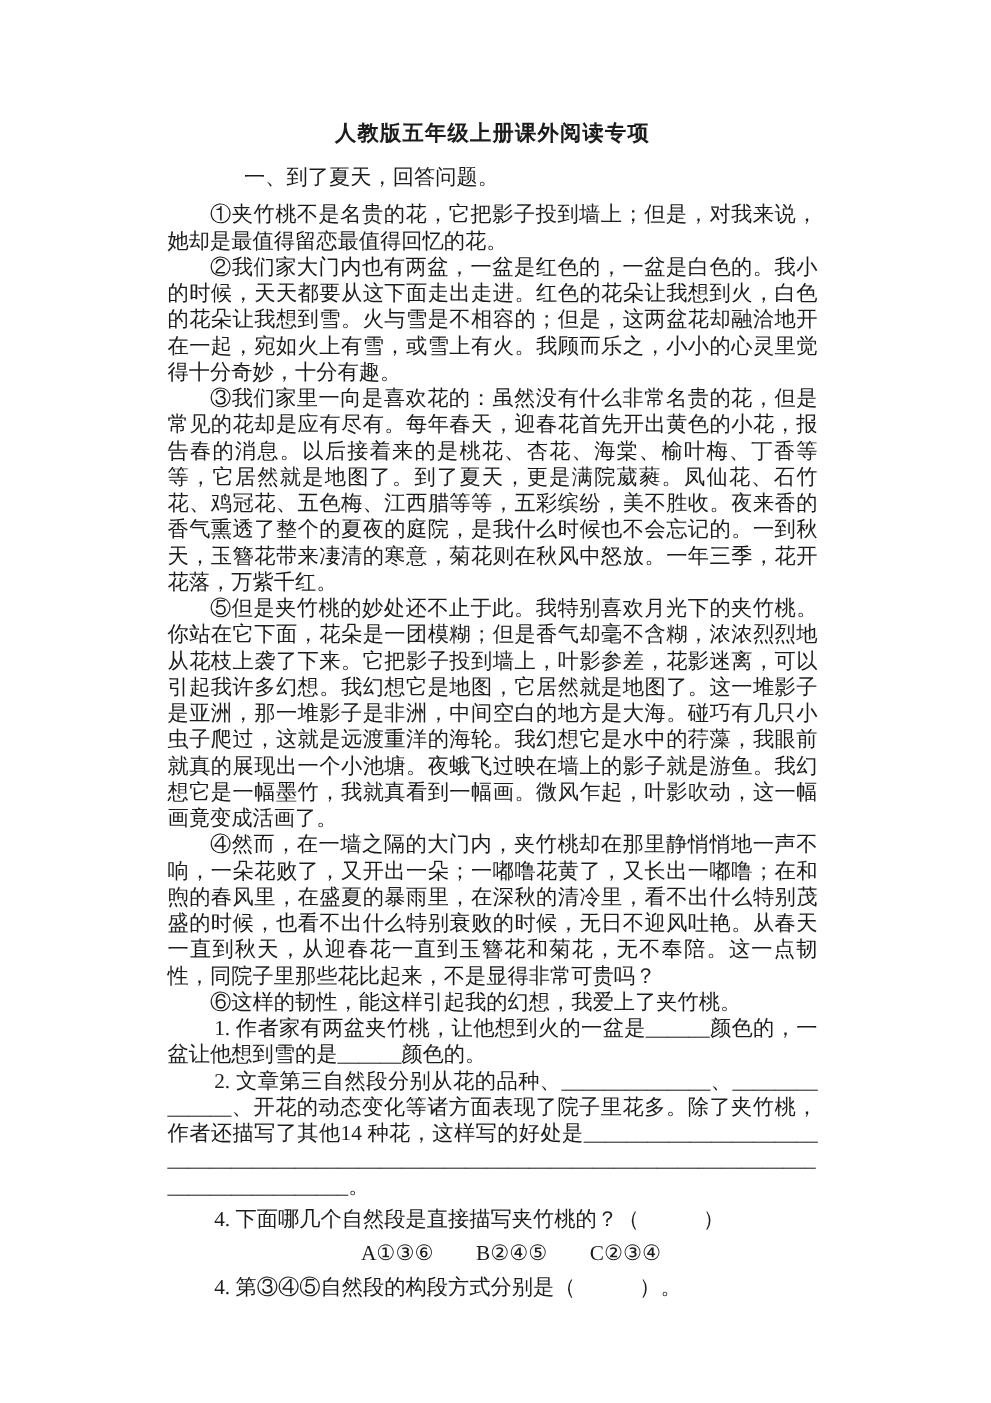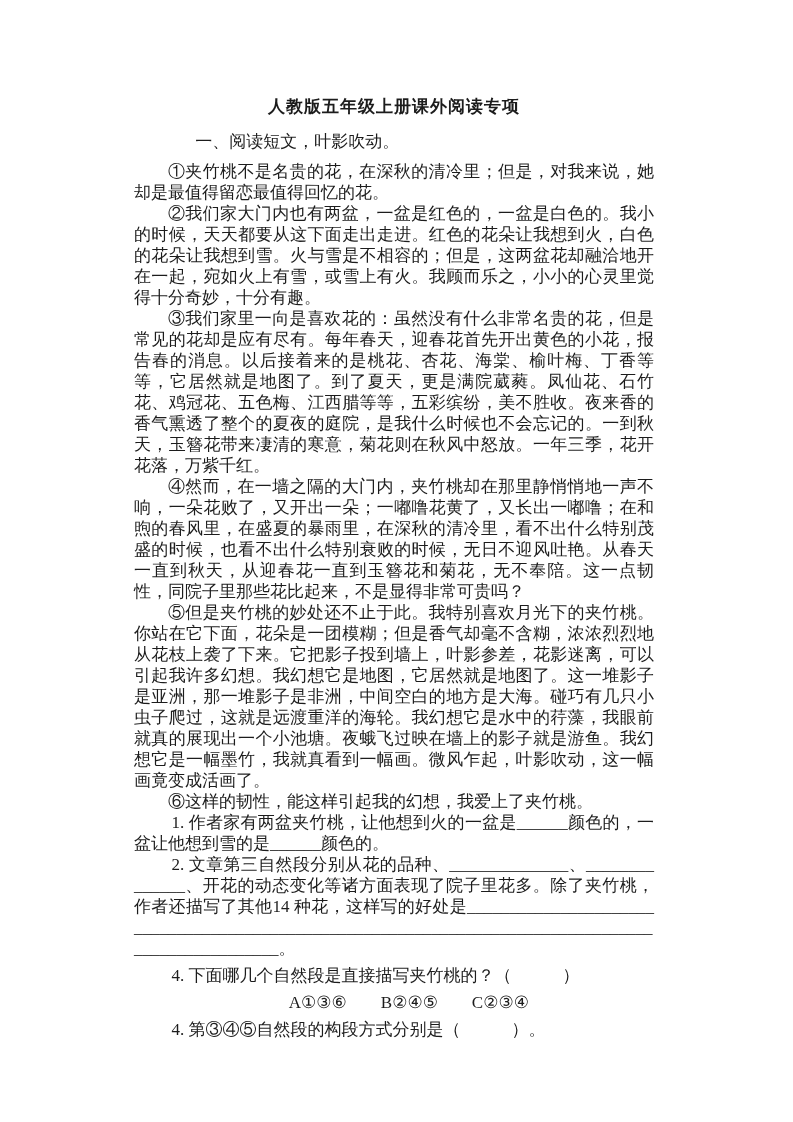--- a/index.html
+++ b/index.html
@@ -58,28 +58,28 @@
   }
 </style>
 </head>
 <body>
 
 <div class="page">
 
   <div class="doc-title">人教版五年级上册课外阅读专项</div>
 
 
-  <div class="section-heading">一、阅读短文，叶影吹动。</div>
+  <div class="section-heading">一、到了夏天，回答问题。</div>
 
 
-  <div class="para">①夹竹桃不是名贵的花，在深秋的清冷里；但是，对我来说，她却是最值得留恋最值得回忆的花。</div>
+  <div class="para">①夹竹桃不是名贵的花，它把影子投到墙上；但是，对我来说，她却是最值得留恋最值得回忆的花。</div>
   <div class="para">②我们家大门内也有两盆，一盆是红色的，一盆是白色的。我小的时候，天天都要从这下面走出走进。红色的花朵让我想到火，白色的花朵让我想到雪。火与雪是不相容的；但是，这两盆花却融洽地开在一起，宛如火上有雪，或雪上有火。我顾而乐之，小小的心灵里觉得十分奇妙，十分有趣。</div>
   <div class="para">③我们家里一向是喜欢花的：虽然没有什么非常名贵的花，但是常见的花却是应有尽有。每年春天，迎春花首先开出黄色的小花，报告春的消息。以后接着来的是桃花、杏花、海棠、榆叶梅、丁香等等，它居然就是地图了。到了夏天，更是满院葳蕤。凤仙花、石竹花、鸡冠花、五色梅、江西腊等等，五彩缤纷，美不胜收。夜来香的香气熏透了整个的夏夜的庭院，是我什么时候也不会忘记的。一到秋天，玉簪花带来凄清的寒意，菊花则在秋风中怒放。一年三季，花开花落，万紫千红。</div>
+  <div class="para">⑤但是夹竹桃的妙处还不止于此。我特别喜欢月光下的夹竹桃。你站在它下面，花朵是一团模糊；但是香气却毫不含糊，浓浓烈烈地从花枝上袭了下来。它把影子投到墙上，叶影参差，花影迷离，可以引起我许多幻想。我幻想它是地图，它居然就是地图了。这一堆影子是亚洲，那一堆影子是非洲，中间空白的地方是大海。碰巧有几只小虫子爬过，这就是远渡重洋的海轮。我幻想它是水中的荇藻，我眼前就真的展现出一个小池塘。夜蛾飞过映在墙上的影子就是游鱼。我幻想它是一幅墨竹，我就真看到一幅画。微风乍起，叶影吹动，这一幅画竟变成活画了。</div>
   <div class="para">④然而，在一墙之隔的大门内，夹竹桃却在那里静悄悄地一声不响，一朵花败了，又开出一朵；一嘟噜花黄了，又长出一嘟噜；在和煦的春风里，在盛夏的暴雨里，在深秋的清冷里，看不出什么特别茂盛的时候，也看不出什么特别衰败的时候，无日不迎风吐艳。从春天一直到秋天，从迎春花一直到玉簪花和菊花，无不奉陪。这一点韧性，同院子里那些花比起来，不是显得非常可贵吗？</div>
-  <div class="para">⑤但是夹竹桃的妙处还不止于此。我特别喜欢月光下的夹竹桃。你站在它下面，花朵是一团模糊；但是香气却毫不含糊，浓浓烈烈地从花枝上袭了下来。它把影子投到墙上，叶影参差，花影迷离，可以引起我许多幻想。我幻想它是地图，它居然就是地图了。这一堆影子是亚洲，那一堆影子是非洲，中间空白的地方是大海。碰巧有几只小虫子爬过，这就是远渡重洋的海轮。我幻想它是水中的荇藻，我眼前就真的展现出一个小池塘。夜蛾飞过映在墙上的影子就是游鱼。我幻想它是一幅墨竹，我就真看到一幅画。微风乍起，叶影吹动，这一幅画竟变成活画了。</div>
   <div class="para">⑥这样的韧性，能这样引起我的幻想，我爱上了夹竹桃。</div>
 
   <div class="para question">1. 作者家有两盆夹竹桃，让他想到火的一盆是______颜色的，一盆让他想到雪的是______颜色的。</div>
 
   <div class="para question">2. 文章第三自然段分别从花的品种、______________、______________、开花的动态变化等诸方面表现了院子里花多。除了夹竹桃，作者还描写了其他14 种花，这样写的好处是____________________________________________________________________________________________________。</div>
 
   <div class="para question spaced">4. 下面哪几个自然段是直接描写夹竹桃的？（　　　）</div>
 
   <div class="para options-line spaced">A①③⑥　　B②④⑤　　C②③④</div>
 

